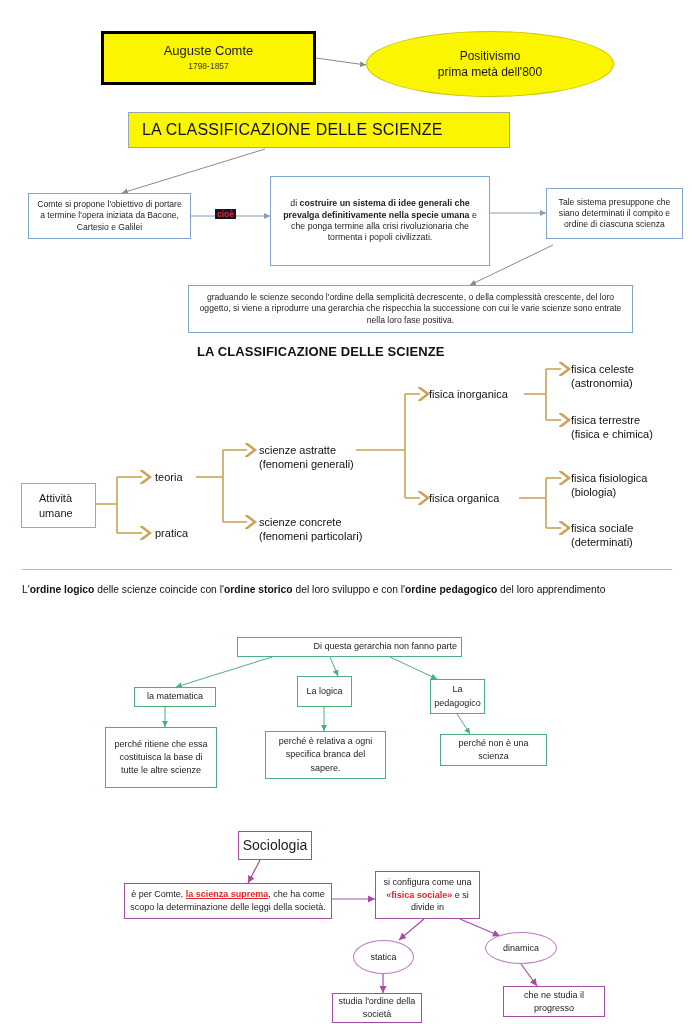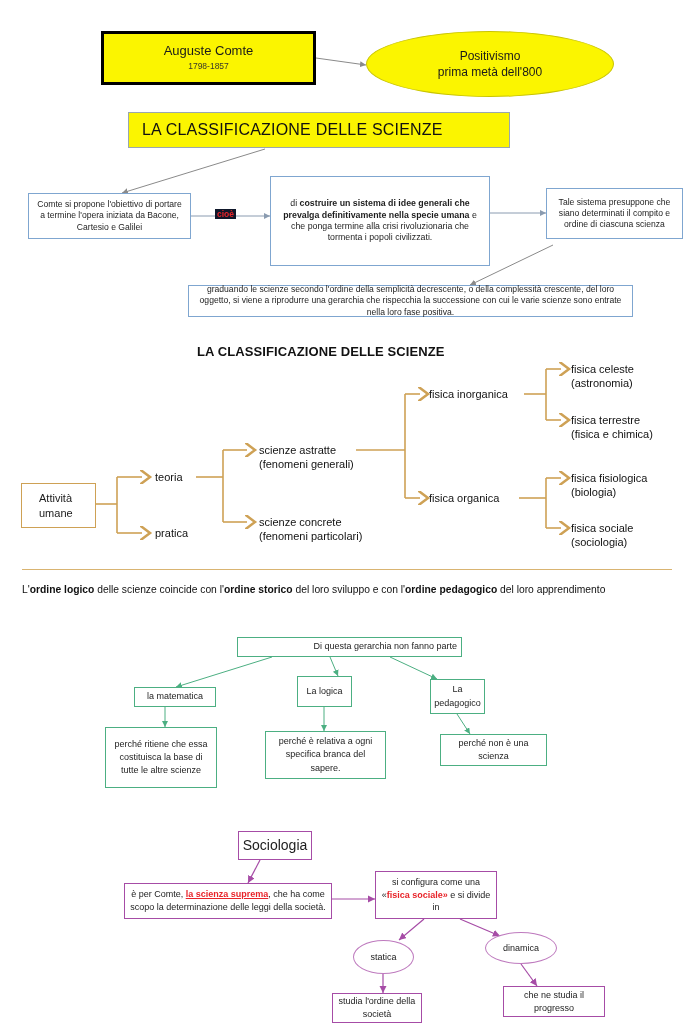--- a/index.html
+++ b/index.html
@@ -193,21 +193,21 @@
   <div class="node blue-box center" style="left:270px;top:176px;width:220px;height:90px;">
     <span>
       <span>di </span><b>costruire un sistema di idee generali che prevalga definitivamente nella specie umana</b><span> e che ponga termine alla crisi rivoluzionaria che tormenta i popoli civilizzati.</span>
     </span>
   </div>
 
   <div class="node blue-box" style="left:546px;top:188px;width:137px;height:51px;">
     <span>Tale sistema presuppone che siano determinati il compito e ordine di ciascuna scienza</span>
   </div>
 
-  <div class="node blue-box" style="left:188px;top:285px;width:445px;height:32px;">
+  <div class="node blue-box" style="left:188px;top:285px;width:445px;height:48px;">
     <span>graduando le scienze secondo l'ordine della semplicità decrescente, o della complessità crescente, del loro oggetto, si viene a riprodurre una gerarchia che rispecchia la successione con cui le varie scienze sono entrate nella loro fase positiva.</span>
   </div>
 
   <div class="sec3-title" style="left:197px;top:344px;">LA CLASSIFICAZIONE DELLE SCIENZE</div>
 
   <div class="node orange-box" style="left:21px;top:483px;width:75px;height:45px;">
     <span>Attività</span>
     <span>umane</span>
   </div>
 
@@ -233,21 +233,21 @@
   <div class="tl" style="left:571px;top:413px;">
     <span>fisica terrestre</span>
     <span class="sub">(fisica e chimica)</span>
   </div>
   <div class="tl" style="left:571px;top:471px;">
     <span>fisica fisiologica</span>
     <span class="sub">(biologia)</span>
   </div>
   <div class="tl" style="left:571px;top:521px;">
     <span>fisica sociale</span>
-    <span class="sub">(sociologia)</span>
+    <span class="sub">(determinati)</span>
   </div>
 
   <div class="rule-orange" style="left:22px;top:569px;width:650px;"></div>
   <div class="statement" style="left:22px;top:584px;">
     <span>L'</span><b>ordine logico</b><span> delle scienze coincide con l'</span><b>ordine storico</b><span> del loro sviluppo e con l'</span><b>ordine pedagogico</b><span> del loro apprendimento</span>
   </div>
 
   <div class="node green-box" style="left:237px;top:637px;width:225px;height:20px;justify-content:flex-end;">
     <span>Di questa gerarchia non fanno parte</span>
   </div>
@@ -275,21 +275,21 @@
   <div class="node purple-box big" style="left:238px;top:831px;width:74px;height:29px;">
     <span>Sociologia</span>
   </div>
 
   <div class="node purple-box" style="left:124px;top:883px;width:208px;height:36px;">
     <span>
       <span>è per Comte, </span><span class="red-ul">la scienza suprema</span><span>, che ha come scopo la determinazione delle leggi della società.</span>
     </span>
   </div>
 
-  <div class="node purple-box" style="left:375px;top:871px;width:122px;height:48px;">
+  <div class="node purple-box" style="left:375px;top:871px;width:105px;height:48px;">
     <span>
       <span>si configura come una «</span><span class="red-b">fisica sociale»</span><span> e si divide in</span>
     </span>
   </div>
 
   <div class="node purple-ellipse" style="left:353px;top:940px;width:61px;height:34px;">
     <span>statica</span>
   </div>
   <div class="node purple-ellipse" style="left:485px;top:932px;width:72px;height:32px;">
     <span>dinamica</span>

